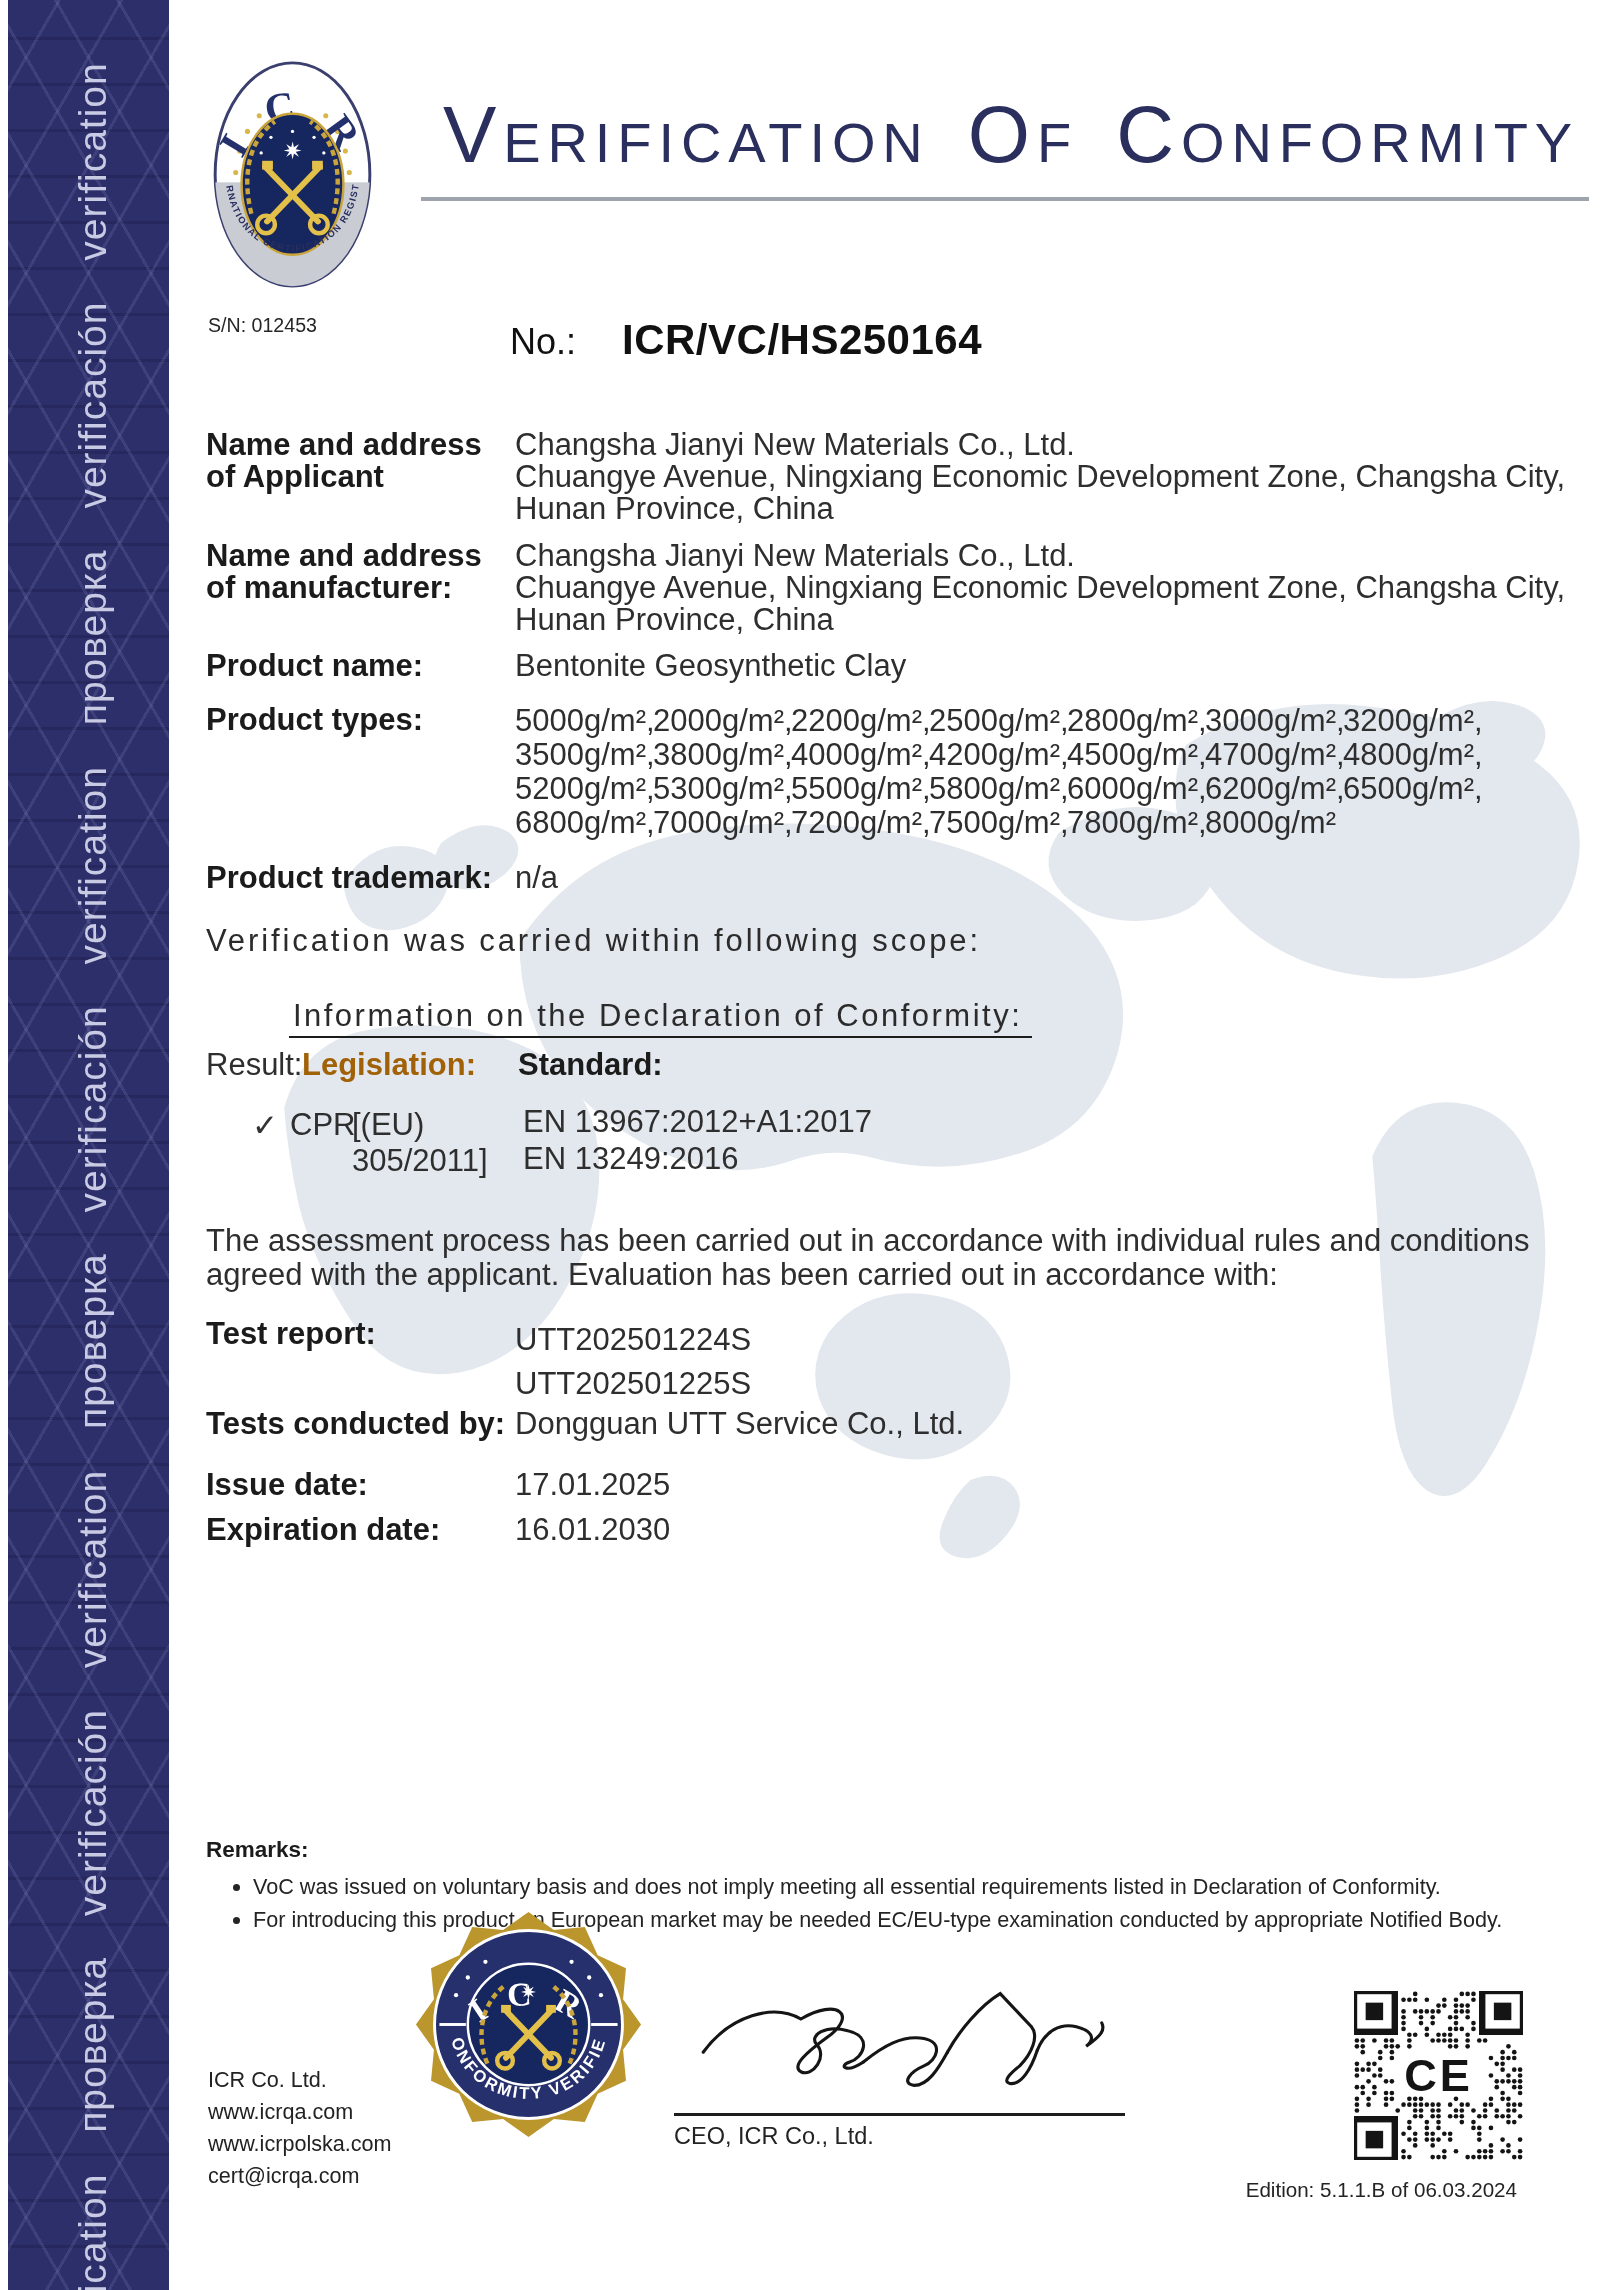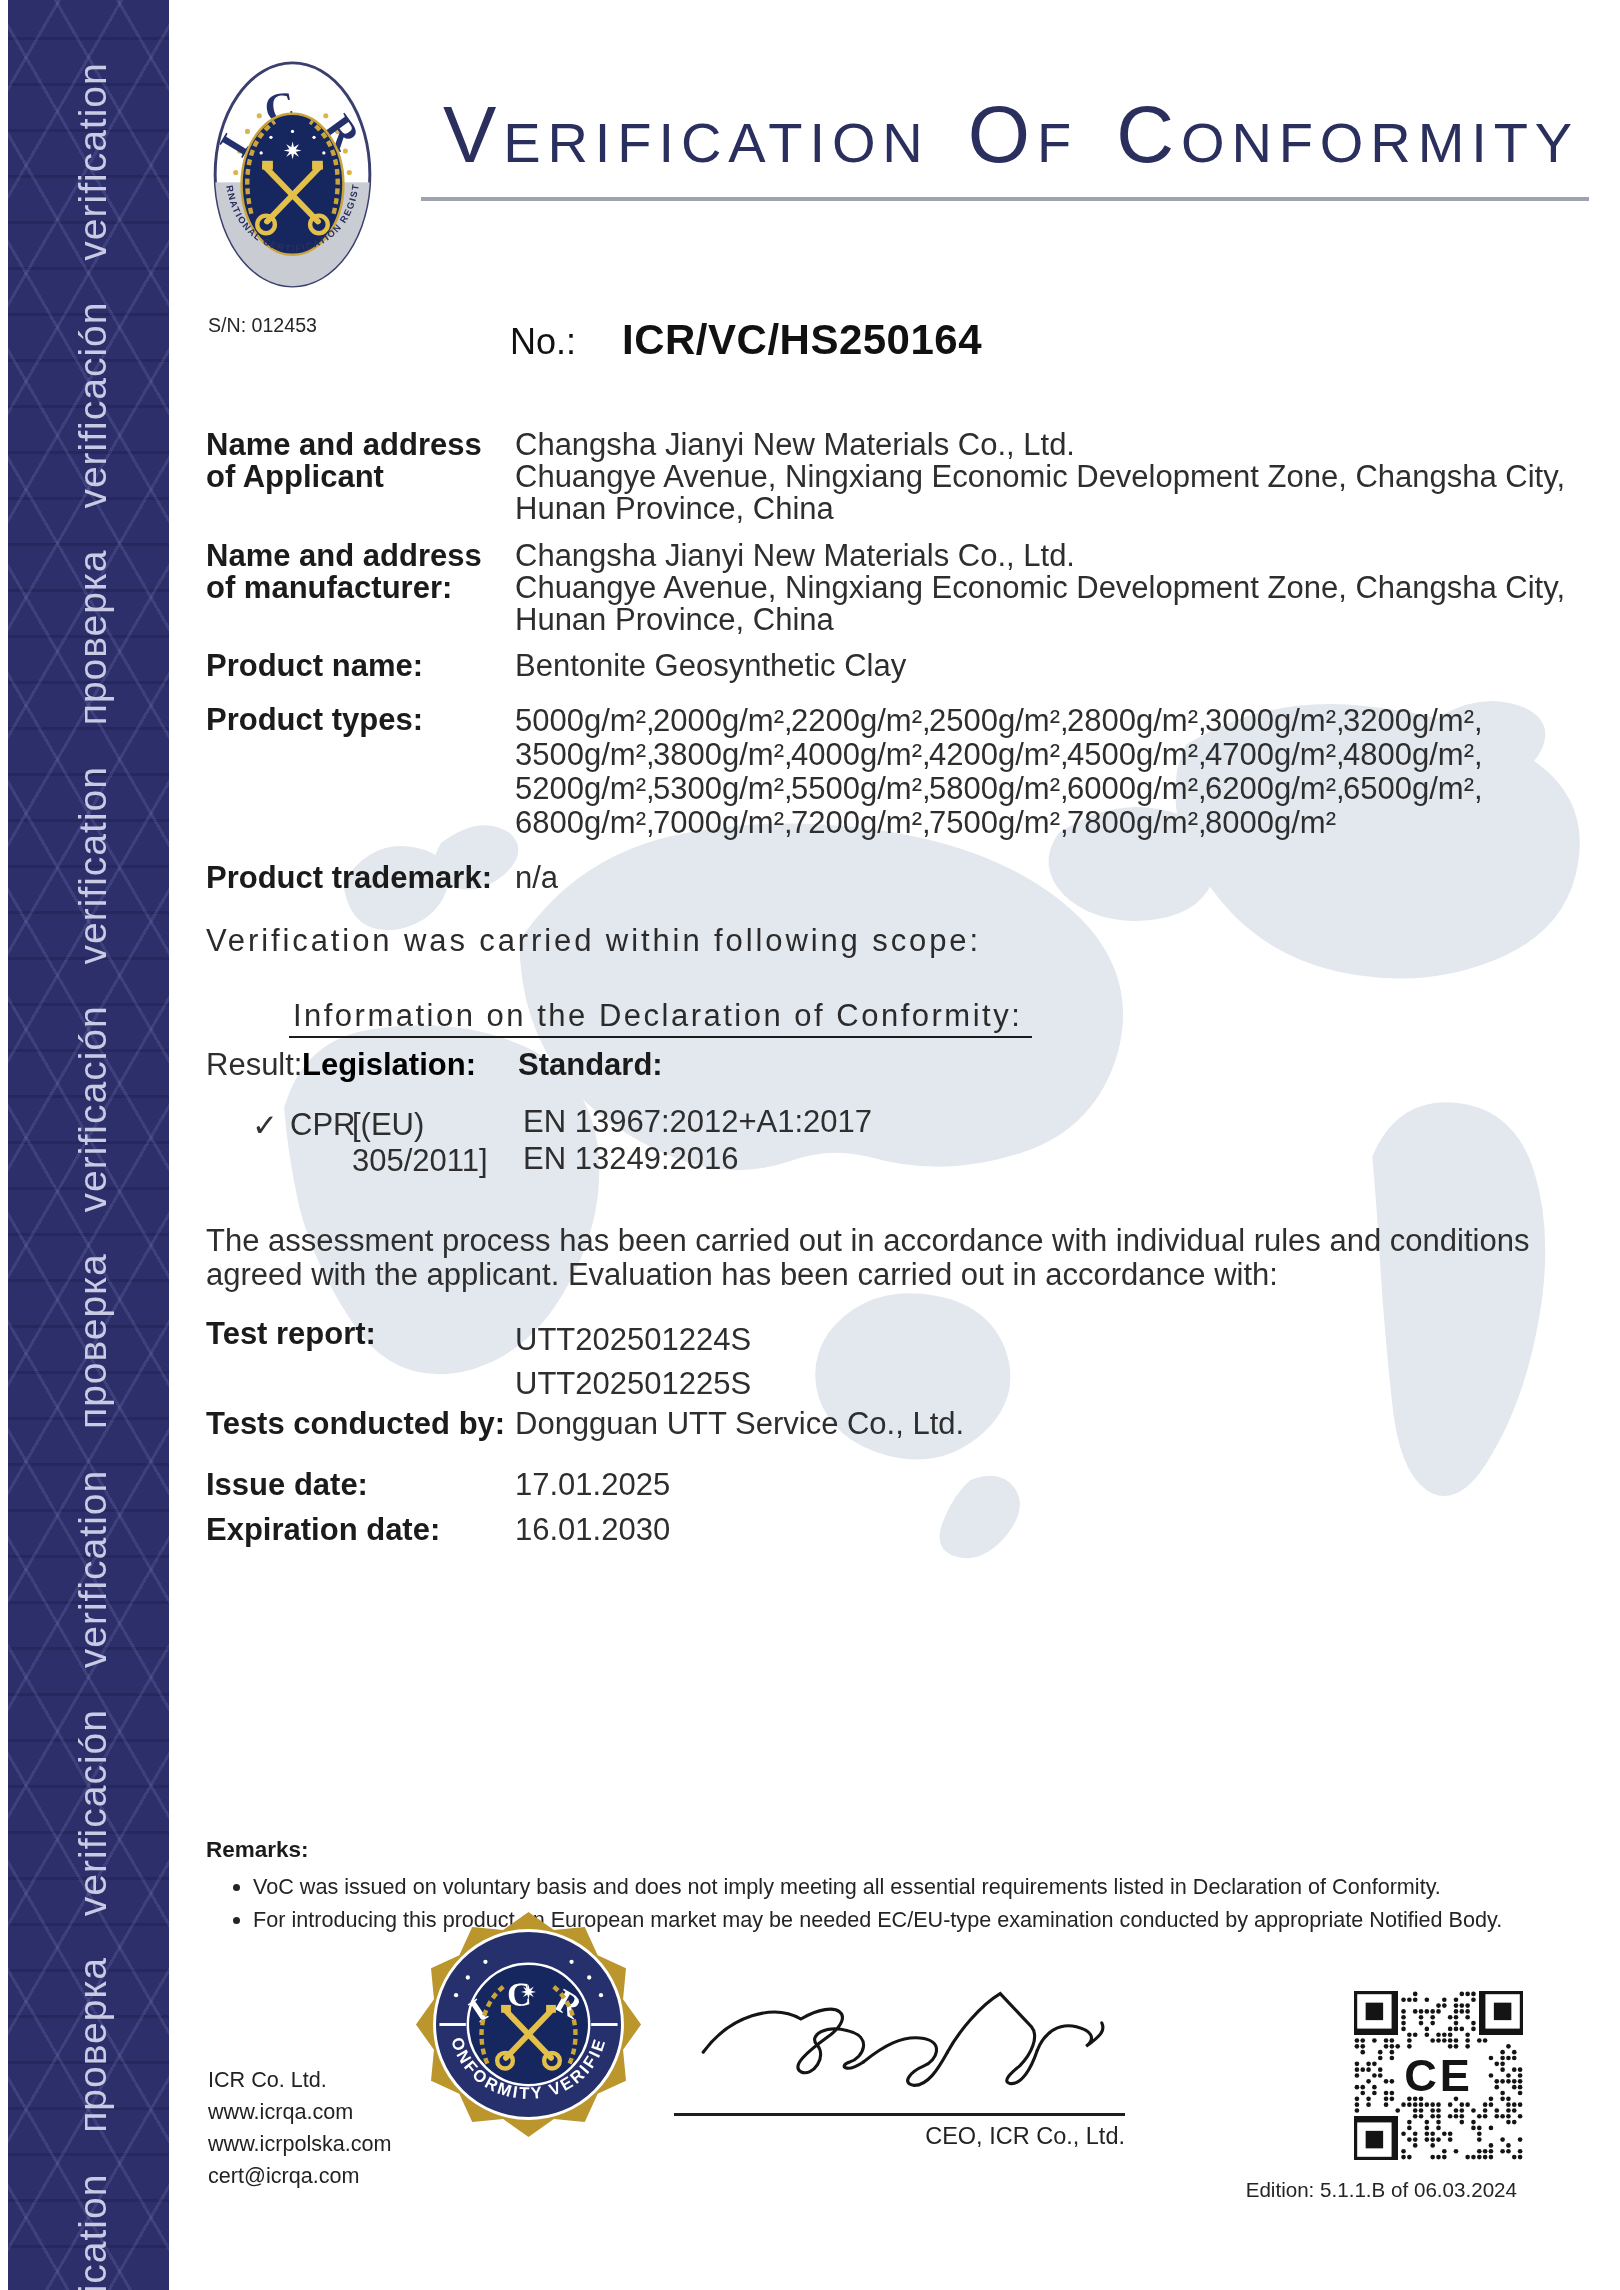--- a/index.html
+++ b/index.html
@@ -40,21 +40,21 @@
   .lbl{width:309px;flex:0 0 309px;font-weight:700;color:#1b1b1b;line-height:32px;}
   .val{flex:1;line-height:32px;}
   .mb16{margin-bottom:14.7px;} .mb22{margin-bottom:21.6px;}
   .pt-row{white-space:nowrap;line-height:34px;}
   .pt-item{display:inline-block;width:138px;}
   .scope-intro{margin-top:29px;letter-spacing:2.9px;color:#2b2b2b;}
   .decl-head{margin-top:39px;padding-left:83px;}
   .decl-head span{display:inline-block;border-bottom:2.5px solid #1c1c1c;padding:0 9.8px 2.9px 3.9px;letter-spacing:2.5px;color:#2b2b2b;}
   .result-head{display:flex;margin-top:8.8px;}
   .result-head .c1{width:96px;}
-  .result-head .c2{width:216px;font-weight:700;color:#000000;}
+  .result-head .c2{width:216px;font-weight:700;color:#a16207;}
   .result-head .c3{font-weight:700;color:#1b1b1b;}
   .result-row{display:flex;margin-top:23.5px;}
   .result-row .chk{width:38px;margin-left:46px;color:#333;}
   .result-row .leg{width:62px;}
   .result-row .ref{width:171px;}
   .result-row .standards div{line-height:45px;margin-top:-7.8px;}
   .assess{margin-top:43px;line-height:34px;width:1370px;}
   .info-rows{margin-top:25.5px;}
   .info-rows .wide .val div{line-height:44px;}
   .tests-row{margin-top:2px;}
@@ -63,21 +63,21 @@
   
   .remarks{position:absolute;left:206px;top:1837px;width:1372px;}
   .remarks .rlabel{font-weight:700;font-size:22.5px;color:#1b1b1b;}
   .remarks ul{margin:6.9px 0 0 0;padding-left:47px;}
   .remarks li{font-size:21.6px;line-height:33px;color:#242424;}
   
   .seal{position:absolute;left:407px;top:1909px;}
   .contacts{position:absolute;left:208px;top:2064px;font-size:21.6px;line-height:32px;color:#222;}
   .signature{position:absolute;left:691px;top:1976px;}
   .sig-line{position:absolute;left:674px;top:2113px;width:451px;height:2.5px;background:#1d1d1d;}
-  .ceo{position:absolute;left:674px;top:2123px;width:451px;text-align:right;font-size:23.5px;color:#232323;}
+  .ceo{position:absolute;left:674px;top:2123px;width:451px;text-align:left;font-size:23.5px;color:#232323;}
   .qr{position:absolute;left:1354px;top:1991px;}
   .edition{position:absolute;right:103px;top:2178px;font-size:20.6px;color:#242424;}
   a,.weblink{color:#222;text-decoration:none;}
 </style>
 </head>
 <body>
 
 <div class="side-strip">
   <div class="vtext">verification  проверка  verificación  verification  проверка  verificación  verification  проверка  verificación  verification</div>
 </div>

